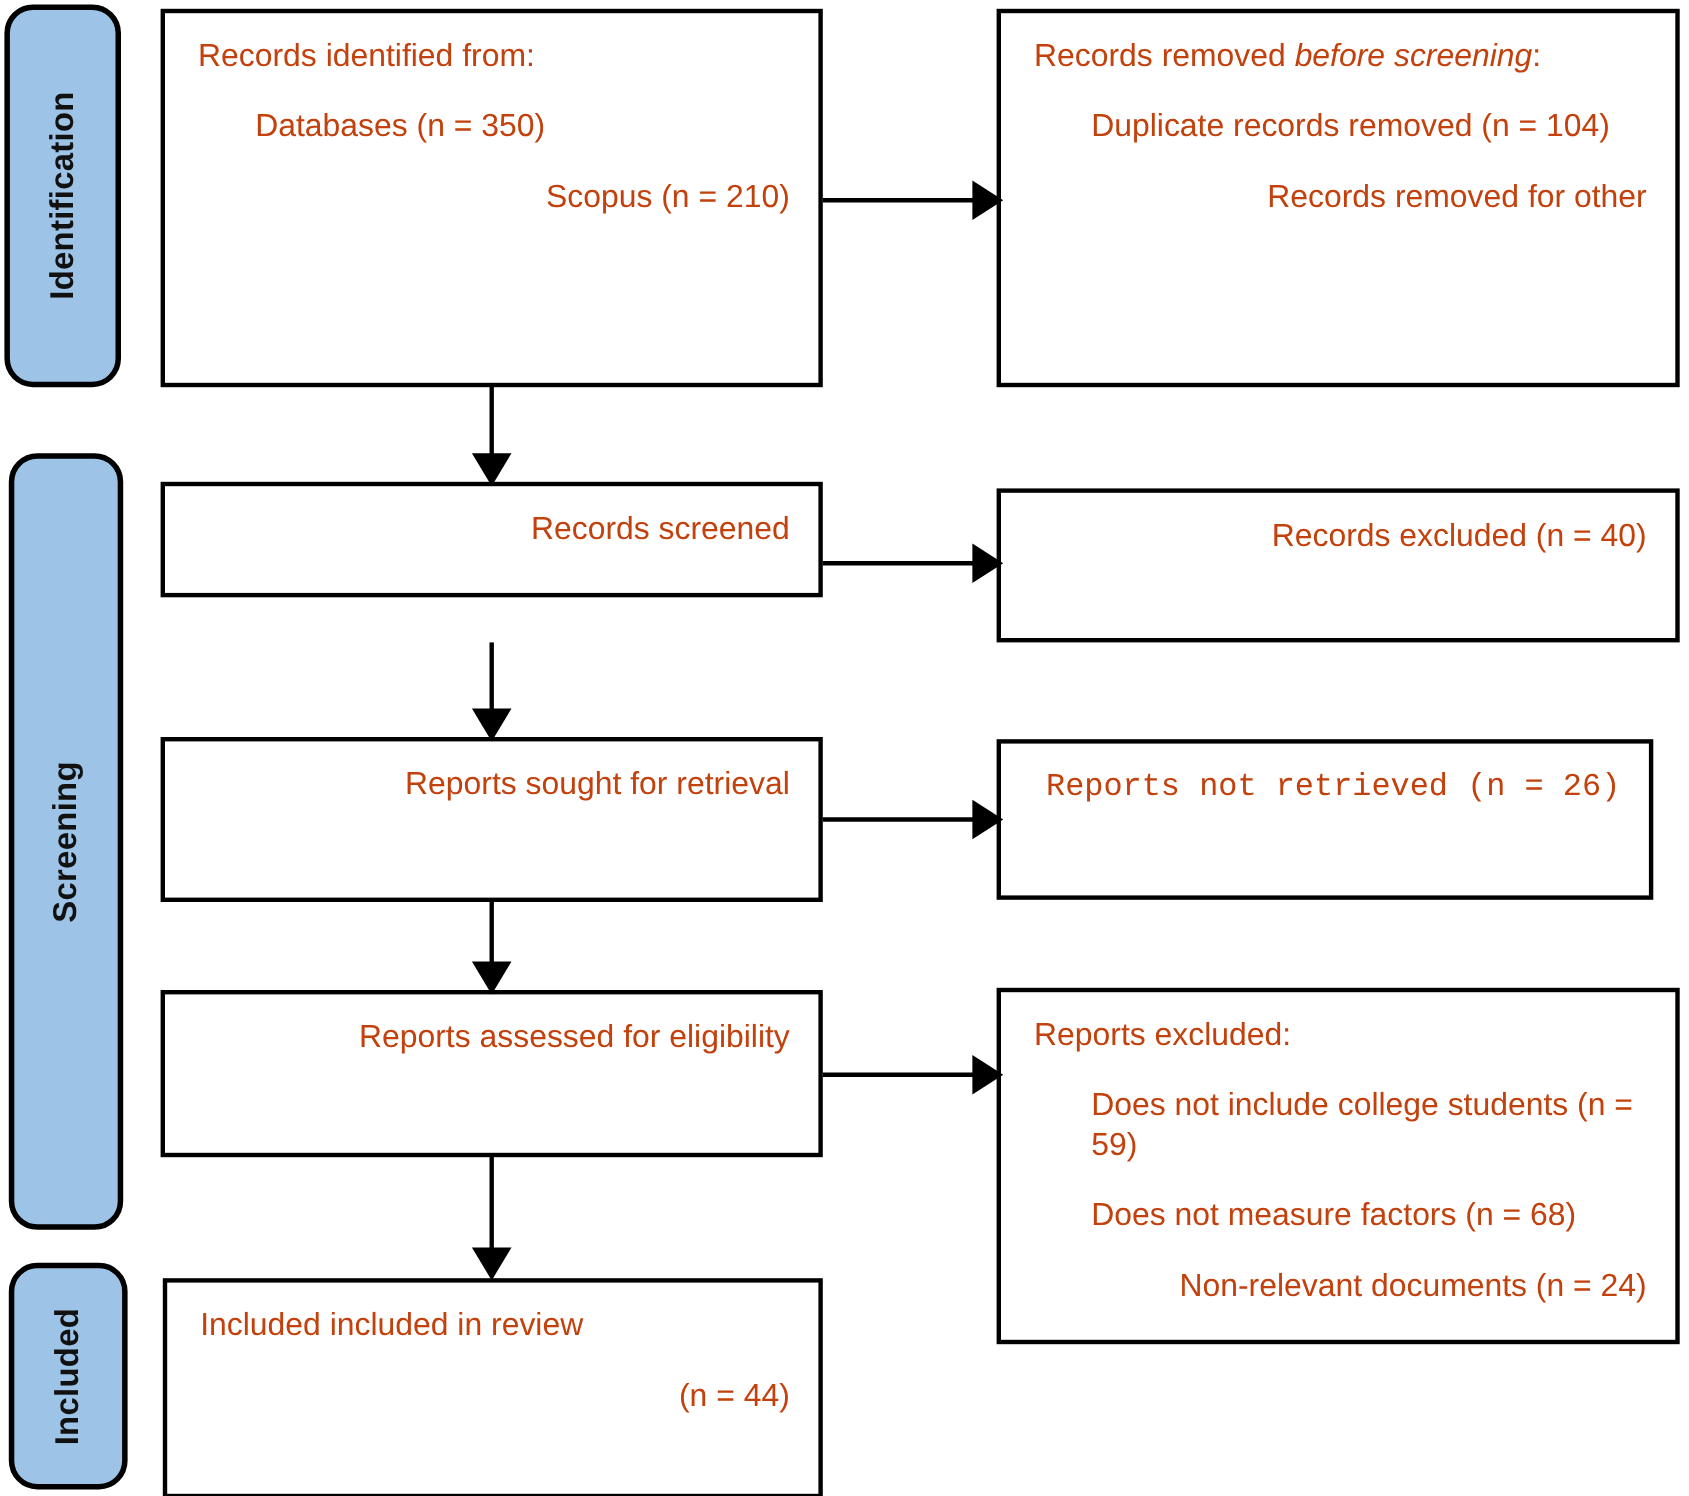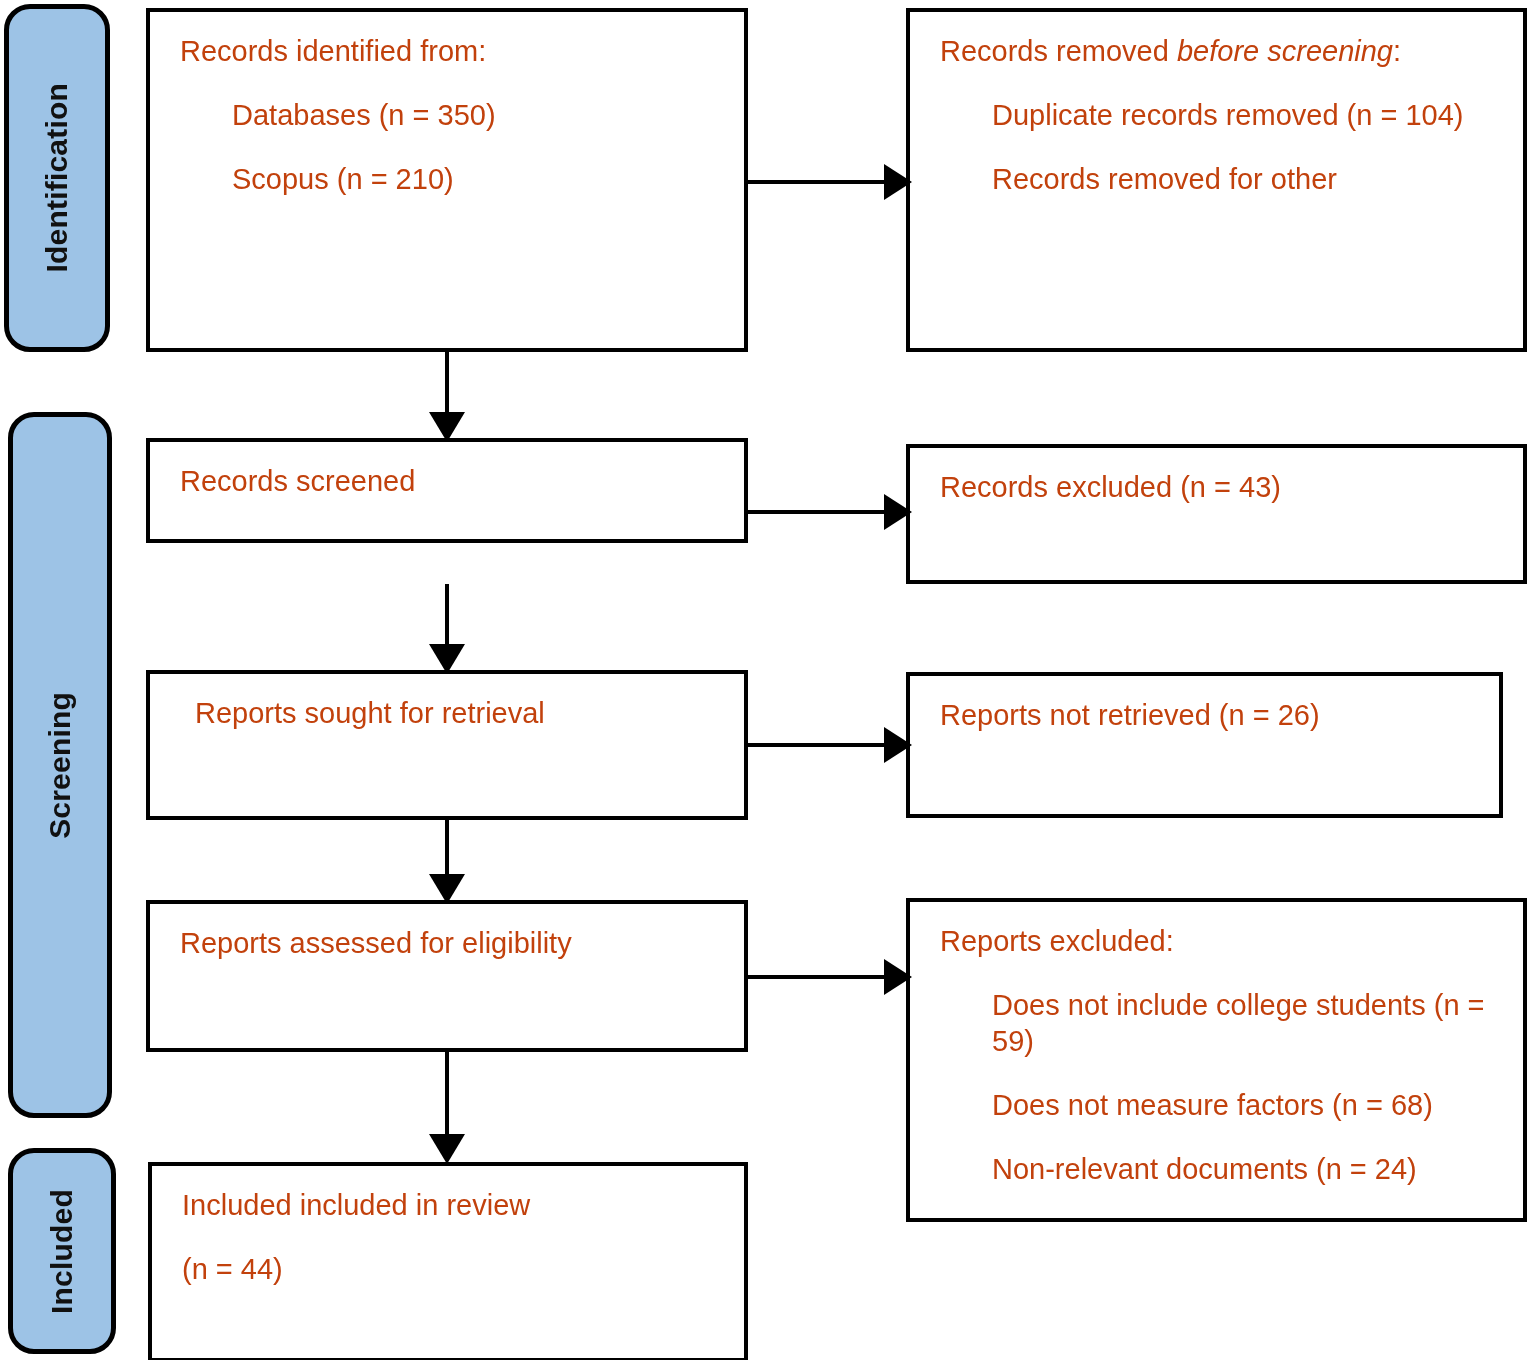--- a/index.html
+++ b/index.html
@@ -47,21 +47,21 @@
     border: 4px solid #000000;
     box-sizing: border-box;
     padding: 22px 26px 18px 30px;
   }
   .flow-box .line {
     font-size: 29px;
     color: #c2410c;
     line-height: 1.24;
     margin: 0 0 28px 0;
   }
-  .flow-box .line:last-child { margin-bottom: 0; }
+  .flow-box .line:last-child { margin-bottom: 0; text-align: right; }
   .flow-box .line.indent { padding-left: 52px; }
   .flow-box .line em { font-style: italic; margin-top: 17px; }
 
   
   .connector {
     position: absolute;
   }
   .connector svg { display: block; overflow: visible; }
 </style>
 </head>
@@ -93,28 +93,28 @@
     </p>
     <p class="line indent">Duplicate records removed (n = 104)</p>
     <p class="line indent">Records removed for other</p>
   </div>
 
   <div class="flow-box" style="left:146px; top:438px; width:602px; height:105px;">
     <p class="line">Records screened</p>
   </div>
 
   <div class="flow-box" style="left:906px; top:444px; width:621px; height:140px;">
-    <p class="line">Records excluded (n = 43)</p>
+    <p class="line">Records excluded (n = 40)</p>
   </div>
 
   <div class="flow-box" style="left:146px; top:670px; width:602px; height:150px;padding-left:45px;">
     <p class="line">Reports sought for retrieval</p>
   </div>
 
-  <div class="flow-box" style="left:906px; top:672px; width:597px; height:146px;">
+  <div class="flow-box" style="left:906px; top:672px; width:597px; height:146px;font-family:Liberation Mono, monospace;">
     <p class="line">Reports not retrieved (n = 26)</p>
   </div>
 
   <div class="flow-box" style="left:146px; top:900px; width:602px; height:152px;">
     <p class="line">Reports assessed for eligibility</p>
   </div>
 
   <div class="flow-box" style="left:906px; top:898px; width:621px; height:324px;">
     <p class="line">Reports excluded:</p>
     <p class="line indent">Does not include college students (n = 59)</p>

